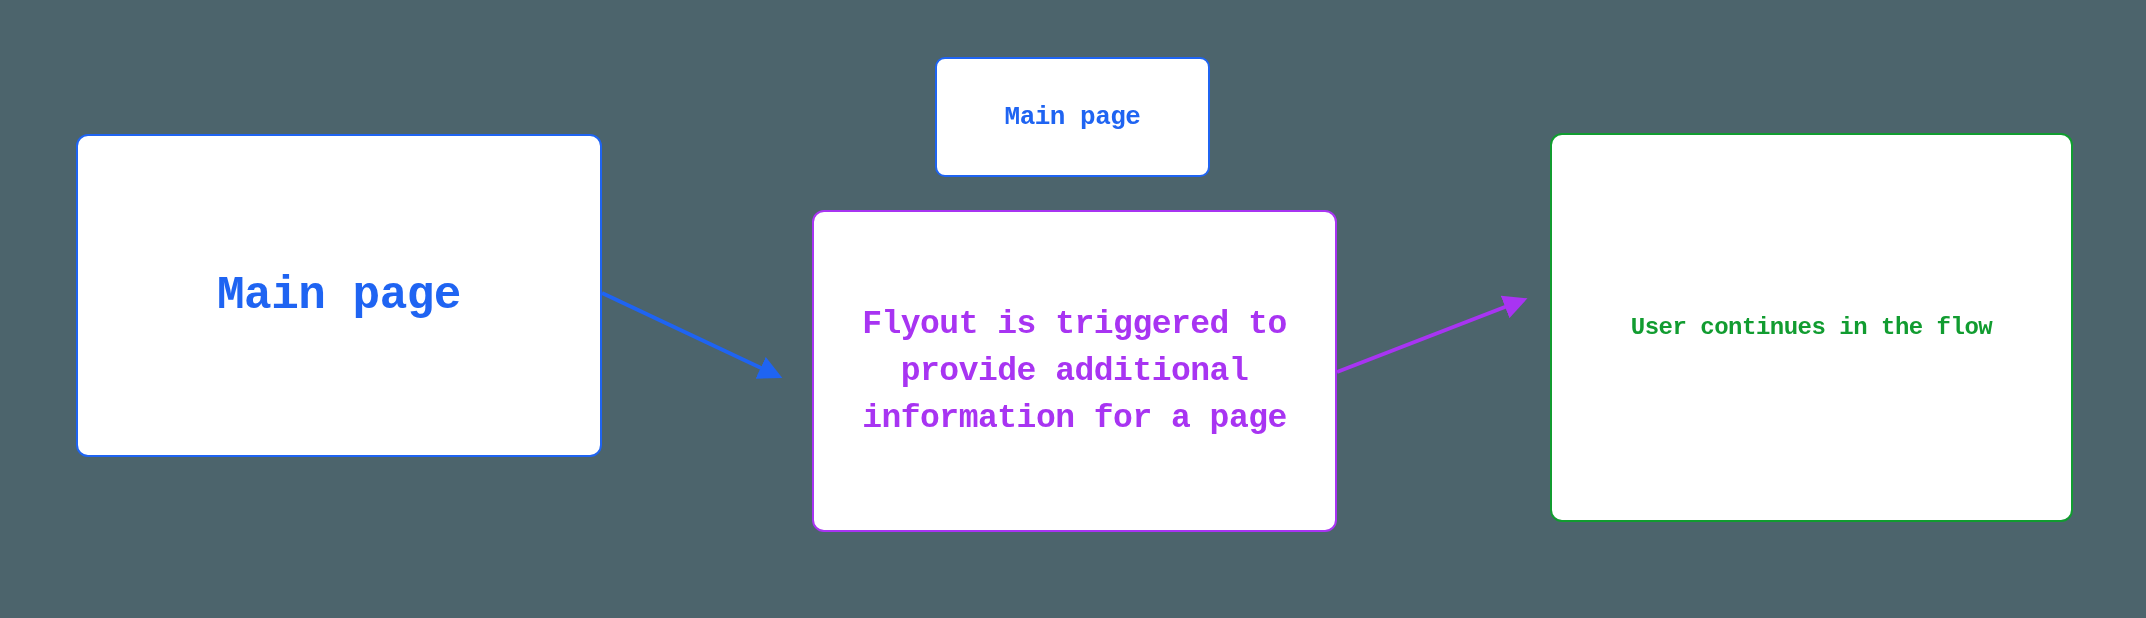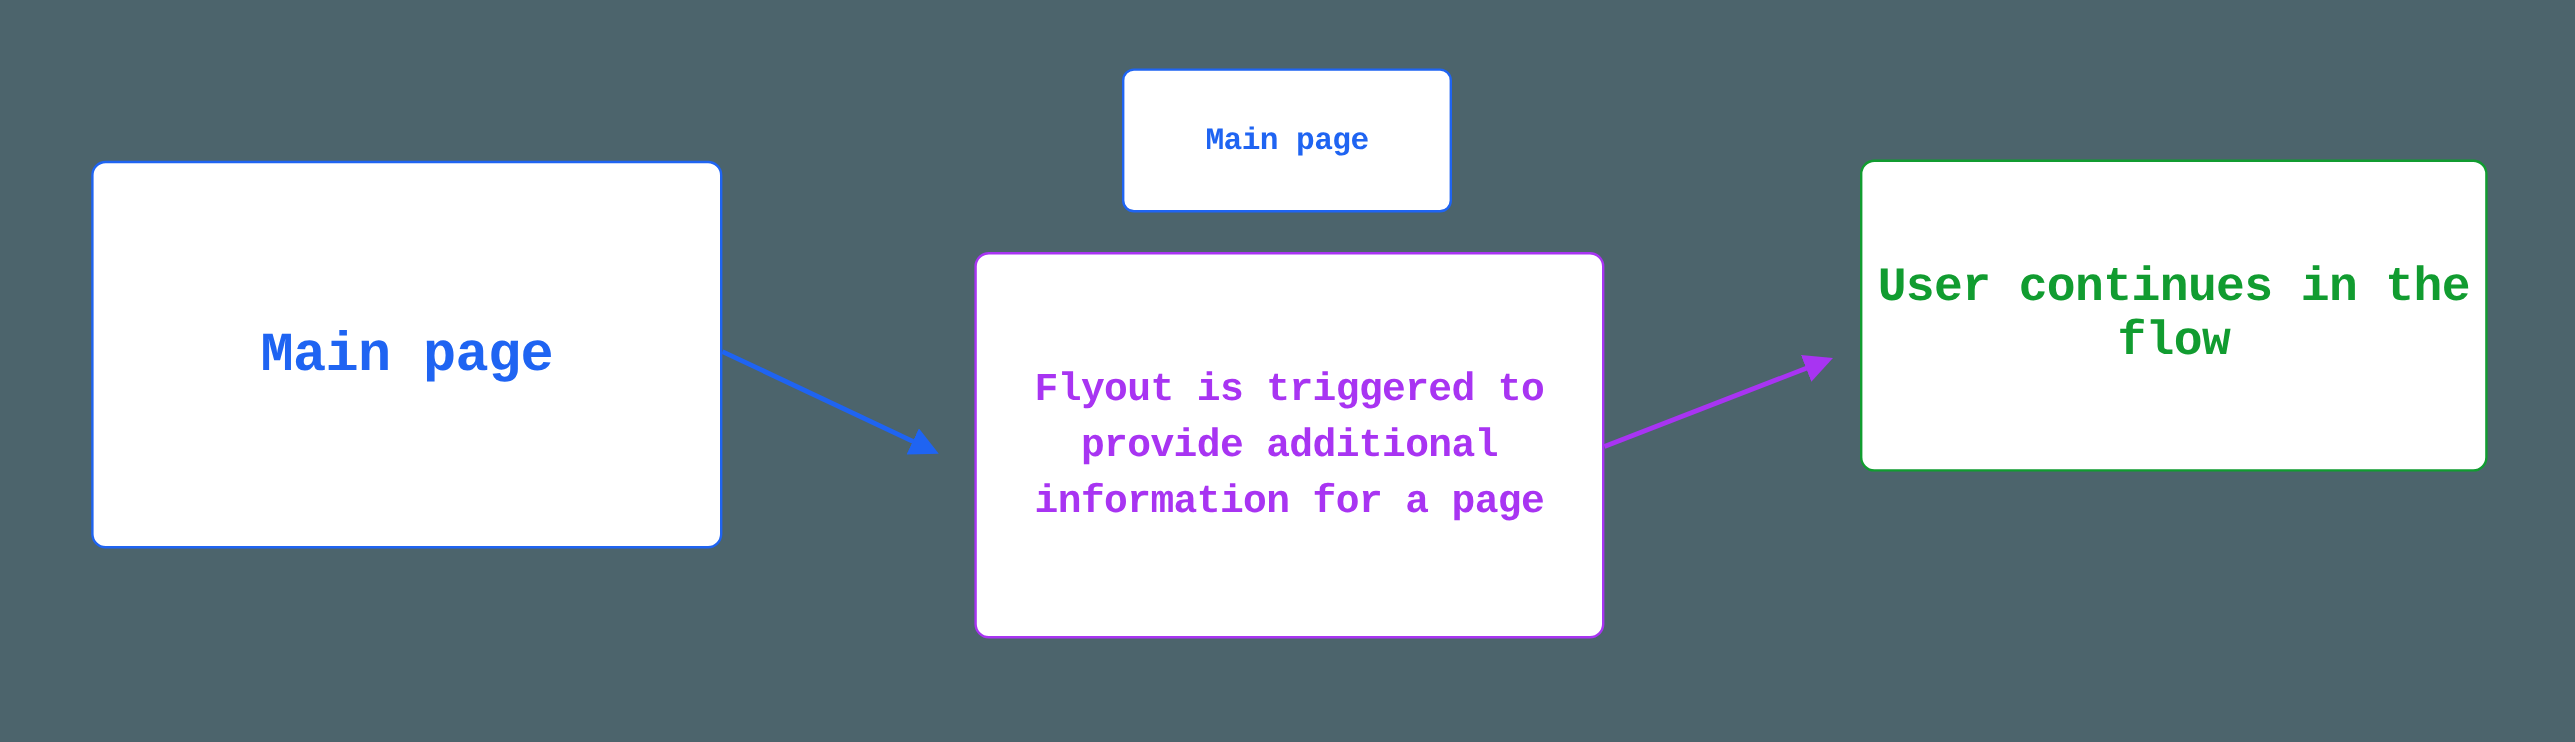--- a/index.html
+++ b/index.html
@@ -56,22 +56,22 @@
     font-size: 26px;
   }
   .node-flyout {
     left: 812px; top: 210px;
     width: 525px; height: 322px;
     font-size: 33px;
     line-height: 47px;
   }
   .node-user-continues {
     left: 1550px; top: 133px;
-    width: 523px; height: 260px;
-    font-size: 40px;
+    width: 523px; height: 389px;
+    font-size: 24px;
   }
 </style>
 </head>
 <body>
 
 <div class="canvas">
 
   <svg class="connector-layer" viewBox="0 0 2146 618">
     <defs>
       <marker id="arrow-blue" viewBox="0 0 10 10" refX="8" refY="5" markerWidth="6" markerHeight="6" orient="auto-start-reverse">

